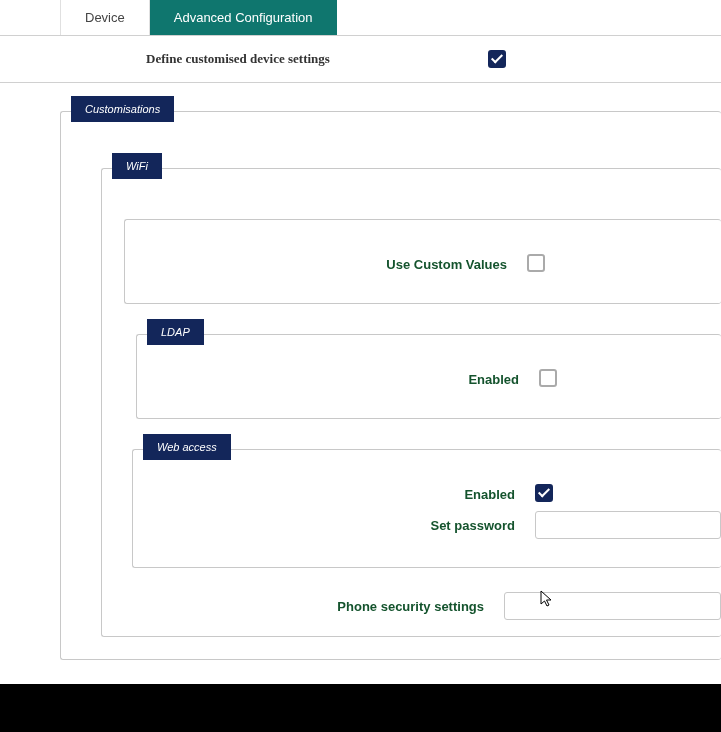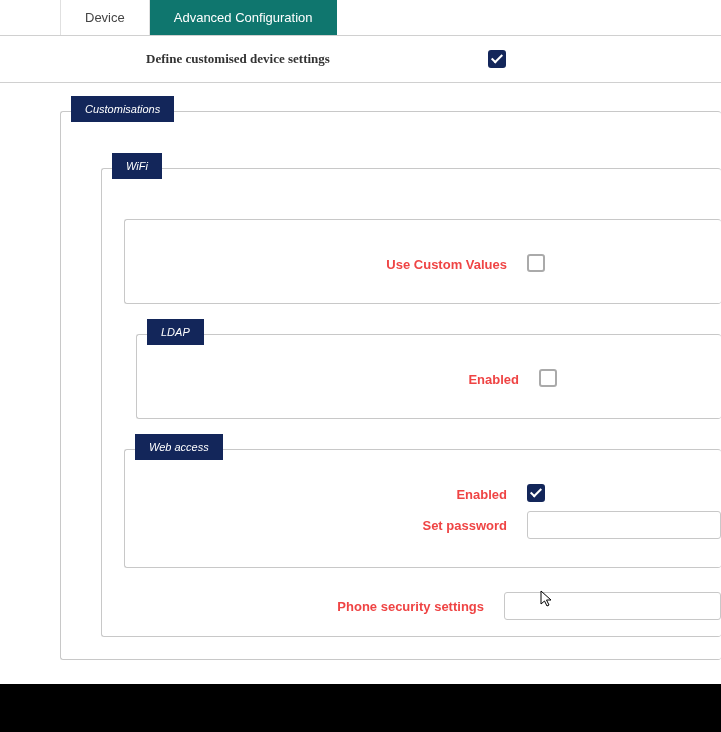--- a/index.html
+++ b/index.html
@@ -109,21 +109,21 @@
   .field-row {
     display: flex;
     align-items: center;
     margin: 6px 0;
   }
   .field-label {
     width: 380px;
     text-align: right;
     padding-right: 20px;
     font-weight: bold;
-    color: #ef4444;
+    color: #14532d;
   }
   .field-control {
     flex: 1;
   }
   input.text-input {
     width: 100%;
     height: 28px;
     border: 1px solid #c8c8c8;
     border-radius: 3px;
     padding: 0 8px;
@@ -177,21 +177,21 @@
         <div class="fieldset" style="margin-left:12px; margin-top:30px; padding-top:28px;">
           <div class="legend">LDAP</div>
           <div class="field-row">
             <div class="field-label">Enabled</div>
             <div class="field-control">
               <span class="checkbox light"></span>
             </div>
           </div>
         </div>
 
-        <div class="fieldset" style="margin-left:0; margin-top:30px; padding-top:28px;">
+        <div class="fieldset" style="margin-left:8px; margin-top:30px; padding-top:28px;">
           <div class="legend">Web access</div>
           <div class="field-row">
             <div class="field-label">Enabled</div>
             <div class="field-control">
               <span class="checkbox checked"></span>
             </div>
           </div>
           <div class="field-row">
             <div class="field-label">Set password</div>
             <div class="field-control">

